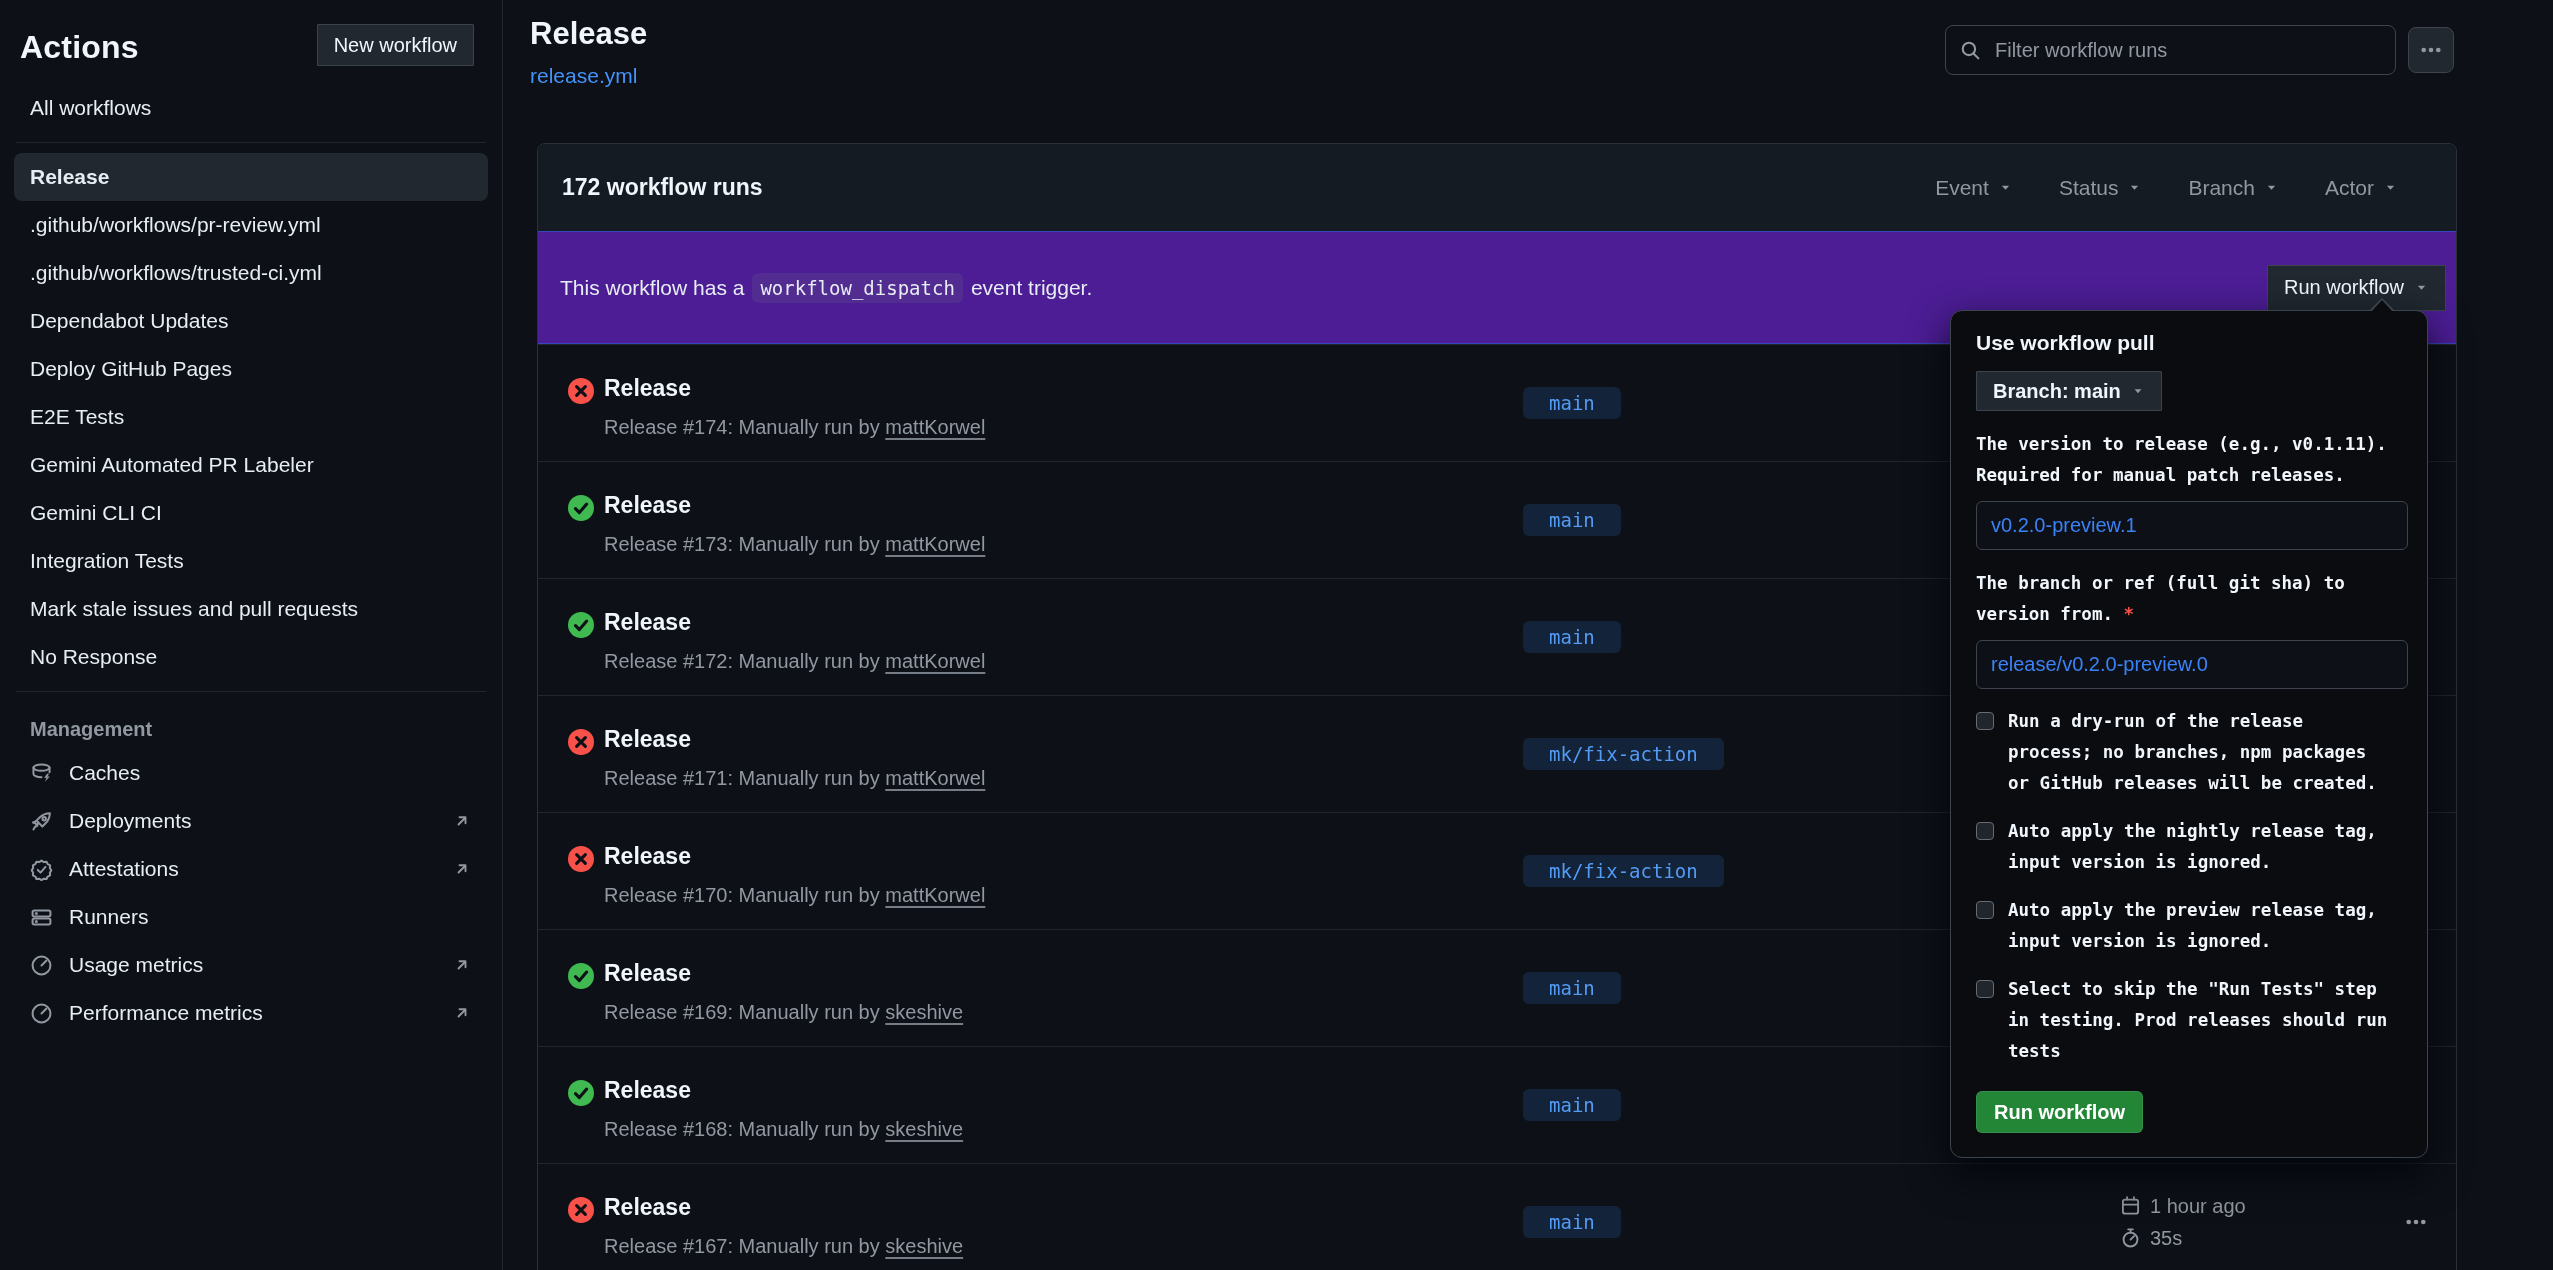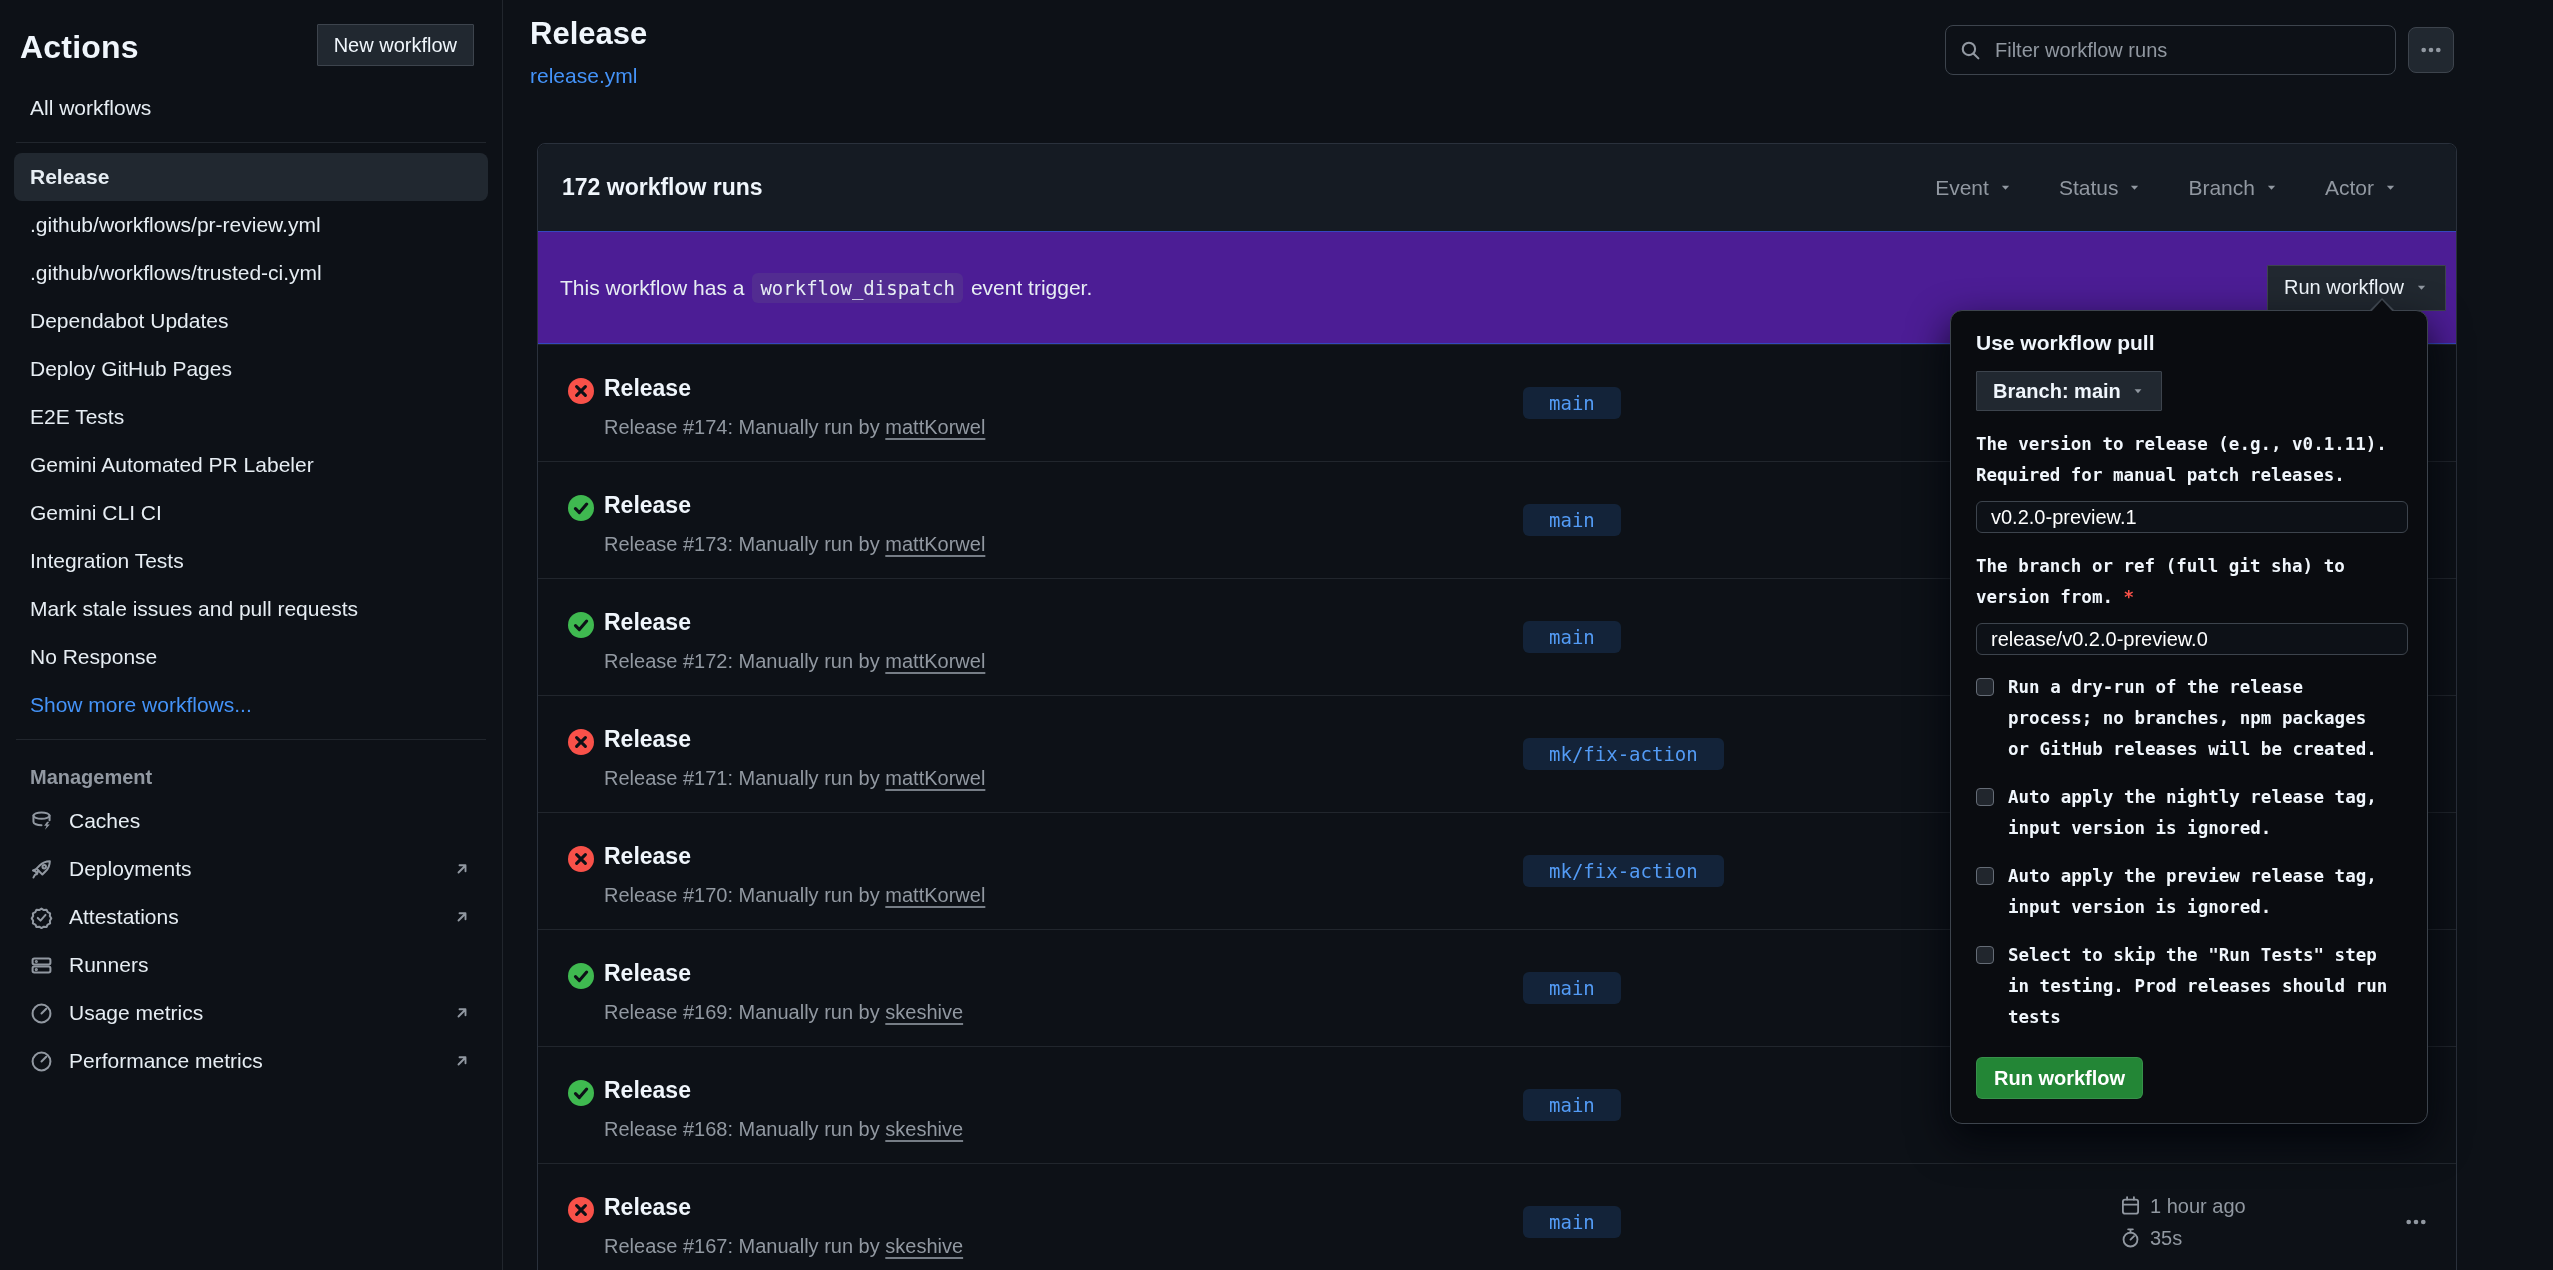--- a/index.html
+++ b/index.html
@@ -70,22 +70,22 @@
   
   .popover{position:absolute;left:1950px;top:310px;width:478px;box-sizing:border-box;z-index:20;
            background:#0a0c10;border:1px solid #3d444d;border-radius:12px;
            box-shadow:0 16px 40px rgba(1,4,9,.85);padding:20px 19px 24px 25px;}
   .popover::before{content:"";position:absolute;top:-13px;right:32px;border-left:13px solid transparent;border-right:13px solid transparent;border-bottom:13px solid #3d444d;}
   .popover::after{content:"";position:absolute;top:-11px;right:34px;border-left:11px solid transparent;border-right:11px solid transparent;border-bottom:12px solid #0a0c10;}
   .pop-heading{font-size:21px;font-weight:700;}
   .branch-btn{margin-top:16px;height:40px;font-size:20px;font-weight:600;}
   .field-label{margin-top:18px;font-size:17.5px;line-height:31px;font-weight:700;color:#f0f6fc;}
   .req{color:#f85149;}
-  .pop-input{margin-top:10px;width:100%;height:32px;box-sizing:border-box;background:#0d1117;border:1px solid #3d444d;border-radius:6px;
-             color:#ffffff;font-size:20px;padding:0 14px;font-family:inherit;outline:none;}
+  .pop-input{margin-top:10px;width:100%;height:49px;box-sizing:border-box;background:#0d1117;border:1px solid #3d444d;border-radius:6px;
+             color:#3b82f6;font-size:20px;padding:0 14px;font-family:inherit;outline:none;}
   .cb-row{margin-top:17px;display:flex;align-items:flex-start;gap:14px;}
   .cb-row input{appearance:none;-webkit-appearance:none;width:18px;height:18px;margin:6px 0 0 0;flex:none;
                 background:#21262d;border:1px solid #656c76;border-radius:4px;cursor:pointer;}
   .cb-label{width:382px;font-size:17.5px;line-height:31px;font-weight:700;color:#f0f6fc;cursor:pointer;}
   .run-green-btn{margin-top:24px;display:inline-flex;align-items:center;height:42px;padding:0 17px;background:#238636;
                  border:1px solid rgba(240,246,252,.1);border-radius:6px;color:#ffffff;font-size:20px;font-weight:600;cursor:pointer;}
 
   .caret-ic{display:inline-flex;color:#9198a1;}
   svg{display:block;}
 </style>
@@ -165,21 +165,20 @@
   <div class="nav-item">.github/workflows/pr-review.yml</div>
   <div class="nav-item">.github/workflows/trusted-ci.yml</div>
   <div class="nav-item">Dependabot Updates</div>
   <div class="nav-item">Deploy GitHub Pages</div>
   <div class="nav-item">E2E Tests</div>
   <div class="nav-item">Gemini Automated PR Labeler</div>
   <div class="nav-item">Gemini CLI CI</div>
   <div class="nav-item">Integration Tests</div>
   <div class="nav-item">Mark stale issues and pull requests</div>
   <div class="nav-item">No Response</div>
-  <div class="nav-item link-blue">Show more workflows...</div>
 
   <div class="sidebar-divider"></div>
   <div class="mgmt-title">Management</div>
 
   <div class="mgmt-item">
     <span class="ic">
         <svg width="23" height="23" viewBox="0 0 16 16">
           <use href="#i-cache"></use>
         </svg>
       </span>

